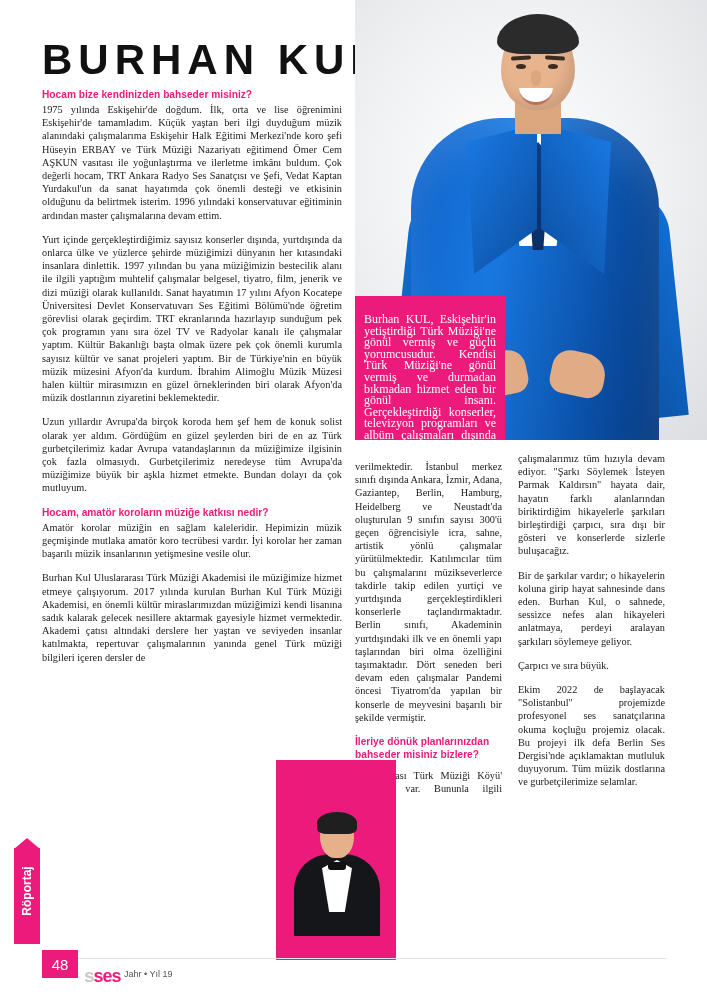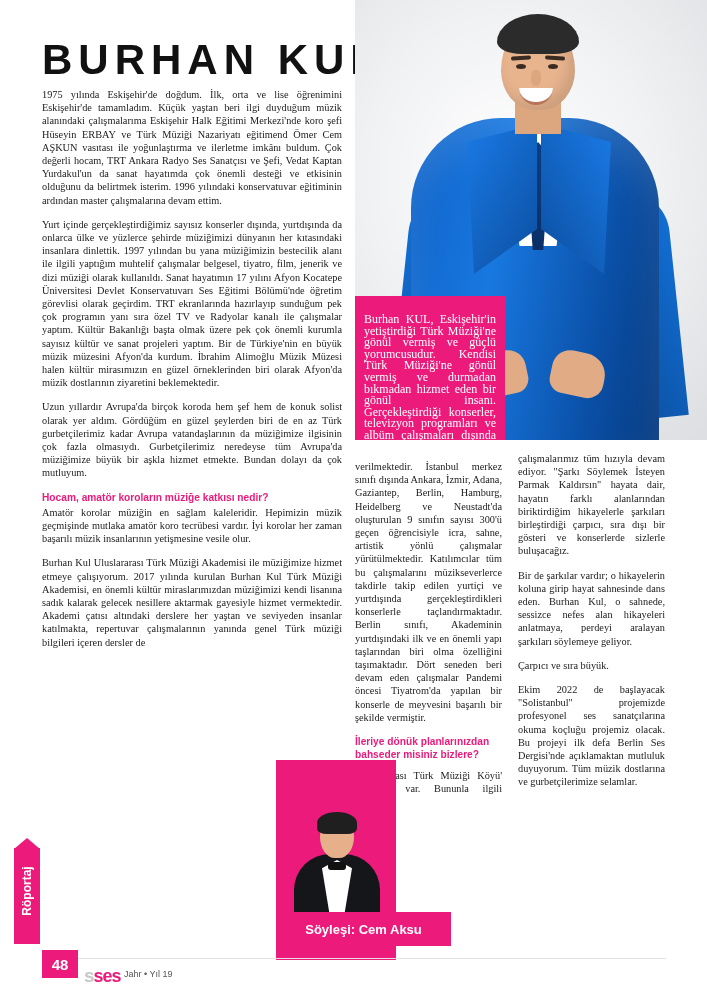--- a/index.html
+++ b/index.html
@@ -196,21 +196,21 @@
   .side-tab-arrow{
     position:absolute;left:14px;top:838px;width:0;height:0;
     border-left:13px solid transparent;border-right:13px solid transparent;
     border-bottom:11px solid #ec1b7b;
   }
 
   
   .footer-bar{
     position:absolute;left:42px;top:950px;width:36px;height:28px;
     background:#ec1b7b;color:#fff;
-    font-family:"Liberation Sans", sans-serif;font-size:15px;font-weight:bold;
+    font-family:"Liberation Sans", sans-serif;font-size:15px;font-weight:normal;
     display:flex;align-items:center;justify-content:center;
   }
   .footer-logo{
     position:absolute;left:84px;top:965px;
     font-family:"Liberation Sans", sans-serif;font-weight:bold;font-size:18px;
     color:#ec1b7b;letter-spacing:-1px;
   }
   .footer-logo i{font-style:normal;color:#c9c9c9;font-size:19px;}
   .footer-text{
     position:absolute;left:124px;top:969px;
@@ -246,20 +246,21 @@
     <div class="pm-eye2"></div>
     <div class="pm-nose"></div>
     <div class="pm-smile"></div>
     <div class="pm-handL"></div>
     <div class="pm-handR"></div>
   </div>
 
   <div class="caption-box">Burhan KUL, Eskişehir'in yetiştirdiği Türk Müziği'ne gönül vermiş ve güçlü yorumcusudur. Kendisi Türk Müziği'ne gönül vermiş ve durmadan bıkmadan hizmet eden bir gönül insanı. Gerçekleştirdiği konserler, televizyon programları ve albüm çalışmaları dışında kurduğu Türk Müziği Akademisi ile yüzlerce öğrenci yetiştiren ve başarıdan başarıya koşan bir müzik adamı.</div>
 
   <div class="col" id="col-left">
+    <div class="q">Hocam bize kendinizden bahseder misiniz?</div>
     <p>1975 yılında Eskişehir'de doğdum. İlk, orta ve lise öğrenimini Eskişehir'de tamamladım. Küçük yaştan beri ilgi duyduğum müzik alanındaki çalışmalarıma Eskişehir Halk Eğitimi Merkezi'nde koro şefi Hüseyin ERBAY ve Türk Müziği Nazariyatı eğitimend Ömer Cem AŞKUN vasıtası ile yoğunlaştırma ve ilerletme imkânı buldum. Çok değerli hocam, TRT Ankara Radyo Ses Sanatçısı ve Şefi, Vedat Kaptan Yurdakul'un da sanat hayatımda çok önemli desteği ve etkisinin olduğunu da belirtmek isterim. 1996 yılındaki konservatuvar eğitiminin ardından master çalışmalarına devam ettim.</p>
     <p>Yurt içinde gerçekleştirdiğimiz sayısız konserler dışında, yurtdışında da onlarca ülke ve yüzlerce şehirde müziğimizi dünyanın her kıtasındaki insanlara dinlettik. 1997 yılından bu yana müziğimizin bestecilik alanı ile ilgili yaptığım muhtelif çalışmalar belgesel, tiyatro, film, jenerik ve dizi müziği olarak kullanıldı. Sanat hayatımın 17 yılını Afyon Kocatepe Üniversitesi Devlet Konservatuvarı Ses Eğitimi Bölümü'nde öğretim görevlisi olarak geçirdim. TRT ekranlarında hazırlayıp sunduğum pek çok programın yanı sıra özel TV ve Radyolar kanalı ile çalışmalar yaptım. Kültür Bakanlığı başta olmak üzere pek çok önemli kurumla sayısız kültür ve sanat projeleri yaptım. Bir de Türkiye'nin en büyük müzik müzesini Afyon'da kurdum. İbrahim Alimoğlu Müzik Müzesi halen kültür mirasımızın en güzel örneklerinden biri olarak Afyon'da müzik dostlarının ziyaretini beklemektedir.</p>
     <p>Uzun yıllardır Avrupa'da birçok koroda hem şef hem de konuk solist olarak yer aldım. Gördüğüm en güzel şeylerden biri de en az Türk gurbetçilerimiz kadar Avrupa vatandaşlarının da müziğimize ilgisinin çok fazla olmasıydı. Gurbetçilerimiz neredeyse tüm Avrupa'da müziğimize büyük bir aşkla hizmet etmekte. Bundan dolayı da çok mutluyum.</p>
     <div class="q">Hocam, amatör koroların müziğe katkısı nedir?</div>
     <p>Amatör korolar müziğin en sağlam kaleleridir. Hepimizin müzik geçmişinde mutlaka amatör koro tecrübesi vardır. İyi korolar her zaman başarılı müzik insanlarının yetişmesine vesile olur.</p>
     <p>Burhan Kul Uluslararası Türk Müziği Akademisi ile müziğimize hizmet etmeye çalışıyorum. 2017 yılında kurulan Burhan Kul Türk Müziği Akademisi, en önemli kültür miraslarımızdan müziğimizi kendi lisanına sadık kalarak gelecek nesillere aktarmak gayesiyle hizmet vermektedir. Akademi çatısı altındaki derslere her yaştan ve seviyeden insanlar katılmakta, repertuvar çalışmalarının yanında genel Türk müziği bilgileri içeren dersler de</p>
   </div>
 
   <div class="col2wrap">
     <div class="col2">
@@ -274,21 +275,20 @@
 
   <div class="photo-bottom">
     <div class="pb-figure">
       <div class="pb-body"></div>
       <div class="pb-shirt"></div>
       <div class="pb-bow"></div>
       <div class="pb-head"></div>
       <div class="pb-hair"></div>
     </div>
   </div>
-  <div class="caption-strip">Söyleşi: Cem Aksu</div>
 
   <div class="side-tab-arrow"></div>
   <div class="side-tab">
     <span>Röportaj</span>
   </div>
 
   <div class="footer-rule"></div>
   <div class="footer-bar">48</div>
   <div class="footer-logo"><i>s</i><span>ses</span></div>
   <div class="footer-text">Jahr • Yıl 19</div>

